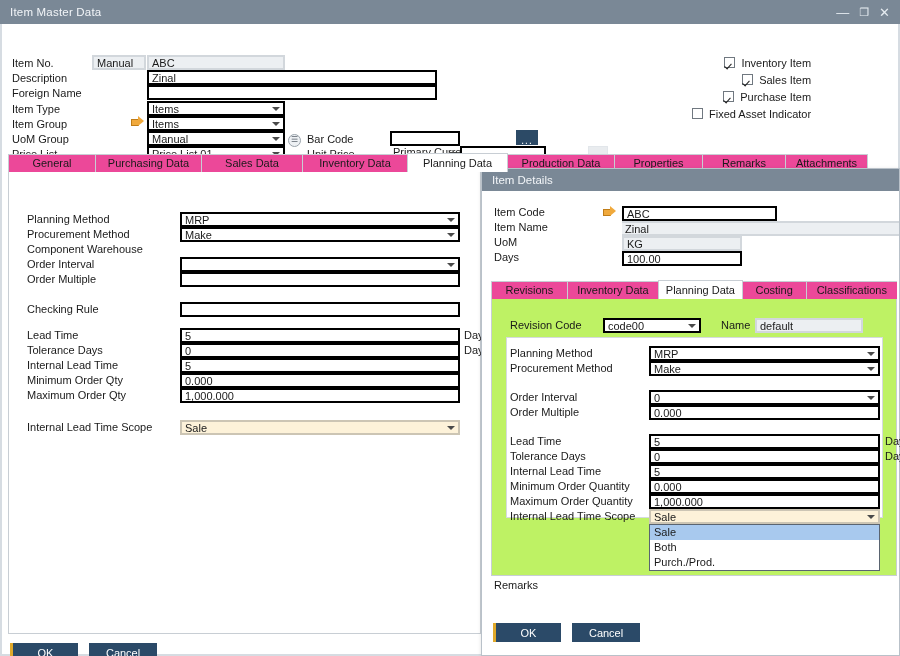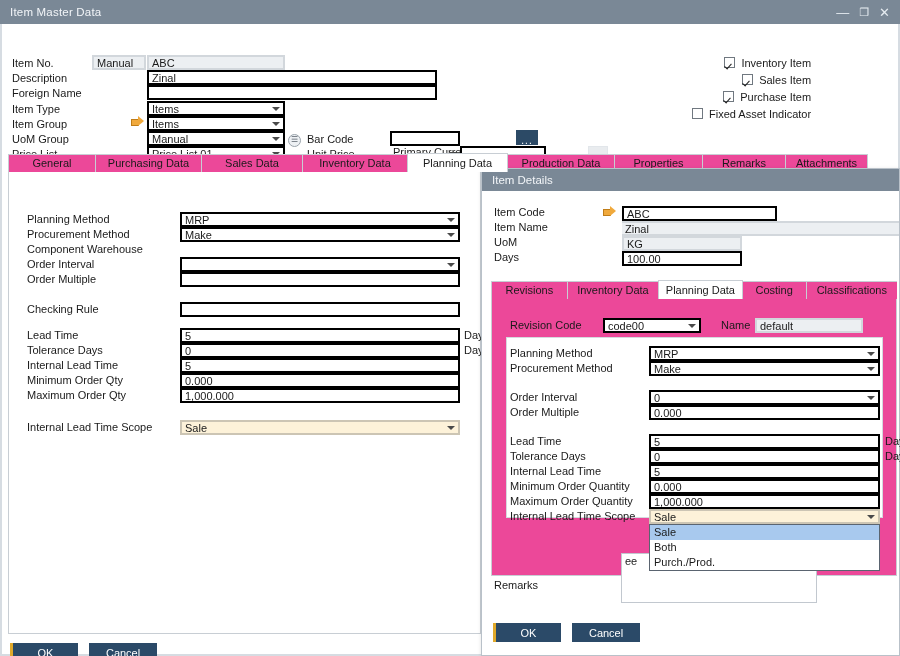--- a/index.html
+++ b/index.html
@@ -157,21 +157,21 @@
     font-size: 11.5px;
   }
   .det-body { position: absolute; left: 0; top: 22px; width: 417px; height: 568px; }
 
   .det-tabstrip {
     position: absolute; left: 9px; top: 89px; width: 406px; height: 19px;
     display: flex; align-items: flex-end; overflow: hidden;
   }
   .det-panel {
     position: absolute; left: 9px; top: 108px; width: 406px; height: 277px;
-    background: #ec4899; border: 1px solid #c8ced4; border-top: none;
+    background: #bef264; border: 1px solid #c8ced4; border-top: none;
   }
   .group-box {
     position: absolute; border: 1px solid #d5dade; background: #ffffff;
   }
 
   
   .dd-list {
     position: absolute; background: #ffffff;
     border: 1px solid #5a6470; z-index: 50;
   }
@@ -457,21 +457,20 @@
         </div>
 
         <div class="dd-list" style="left:157px; top:225px; width:231px;">
           <div class="dd-item sel">Sale</div>
           <div class="dd-item">Both</div>
           <div class="dd-item">Purch./Prod.</div>
         </div>
       </div>
 
       <div class="lbl" style="position:absolute; left:12px; top:388px;">Remarks</div>
-      <div class="textarea" style="position:absolute; left:139px; top:362px; width:196px; height:50px;">ee</div>
 
       <div style="position:absolute; left:11px; top:432px;">
         <span class="btn primary" style="width:68px;">OK</span>
         <span class="btn" style="width:68px;">Cancel</span>
       </div>
     </div>
   </div>
 
 </div>
 

